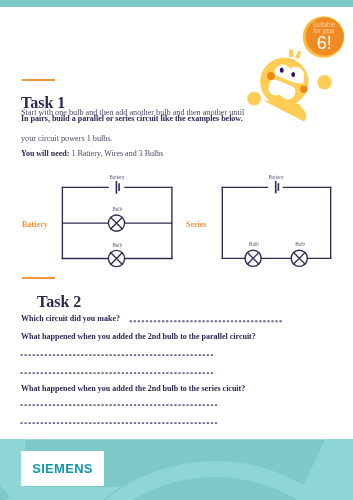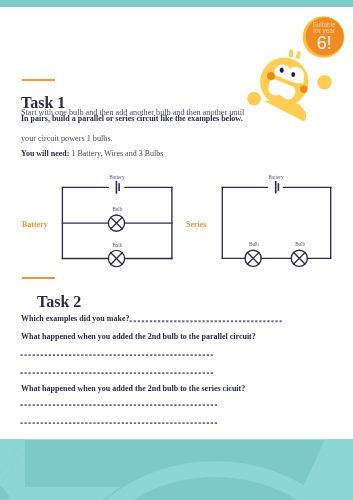--- a/index.html
+++ b/index.html
@@ -97,21 +97,21 @@
   </svg>
   <div class="cklabel" style="left:109.6px;top:173.9px;width:30px;">Battery</div>
   <div class="cklabel" style="left:112.4px;top:206.1px;width:25px;">Bulb</div>
   <div class="cklabel" style="left:112.4px;top:241.6px;width:25px;">Bulb</div>
   <div class="cklabel" style="left:268.6px;top:173.9px;width:30px;">Battery</div>
   <div class="cklabel" style="left:249px;top:241.4px;width:25px;">Bulb</div>
   <div class="cklabel" style="left:295.2px;top:241.4px;width:25px;">Bulb</div>
 
   <div class="rule" style="left:21.6px;top:277px;"></div>
   <div class="h2" style="top:293px;margin-left:16px;">Task 2</div>
-  <div class="p-bold" style="top:313.5px;">Which examples did you make?</div>
+  <div class="p-bold" style="top:313.5px;">Which circuit did you make?</div>
   <div class="p-bold" style="top:331.5px;">What happened when you added the 2nd bulb to the parallel circuit?</div>
   <div class="p-bold" style="top:384px;">What happened when you added the 2nd bulb to the series cicuit?</div>
 
   <svg width="353" height="130" viewBox="0 0 353 130" style="position:absolute;left:0;top:310px;">
     <g stroke="#6f6b8e" stroke-width="1.9" stroke-dasharray="2.3 1.75" stroke-linecap="butt" fill="none">
       <line x1="129.6" y1="11.2" x2="283.2" y2="11.2"></line>
       <line x1="20.4" y1="45.1" x2="213.8" y2="45.1"></line>
       <line x1="20.4" y1="63.1" x2="213.8" y2="63.1"></line>
       <line x1="20.4" y1="95.1" x2="217.8" y2="95.1"></line>
       <line x1="20.4" y1="113.1" x2="217.8" y2="113.1"></line>
@@ -123,13 +123,16 @@
     <g fill="#8ed6d5">
       <polygon points="0,1.3 25,1.3 0,36"></polygon>
       <polygon points="0,36 25,1.3 25,12 0,47"></polygon>
       <polygon points="0,47 25,12 25,62 13,62"></polygon>
       <polygon points="21,49 120,49 103,62 5,62"></polygon>
       <path d="M353 1.3 L325 1.3 L297 62 L353 62 Z"></path>
       <path d="M 105 62 A 174.6 174.6 0 0 1 325 62 L 297.3 62 A 158.6 158.6 0 0 0 132.7 62 Z"></path>
     </g>
   </svg>
 
+  <div class="logobox">
+    <div class="logotext">SIEMENS</div>
+  </div>
 </div>
 
 </body></html>

